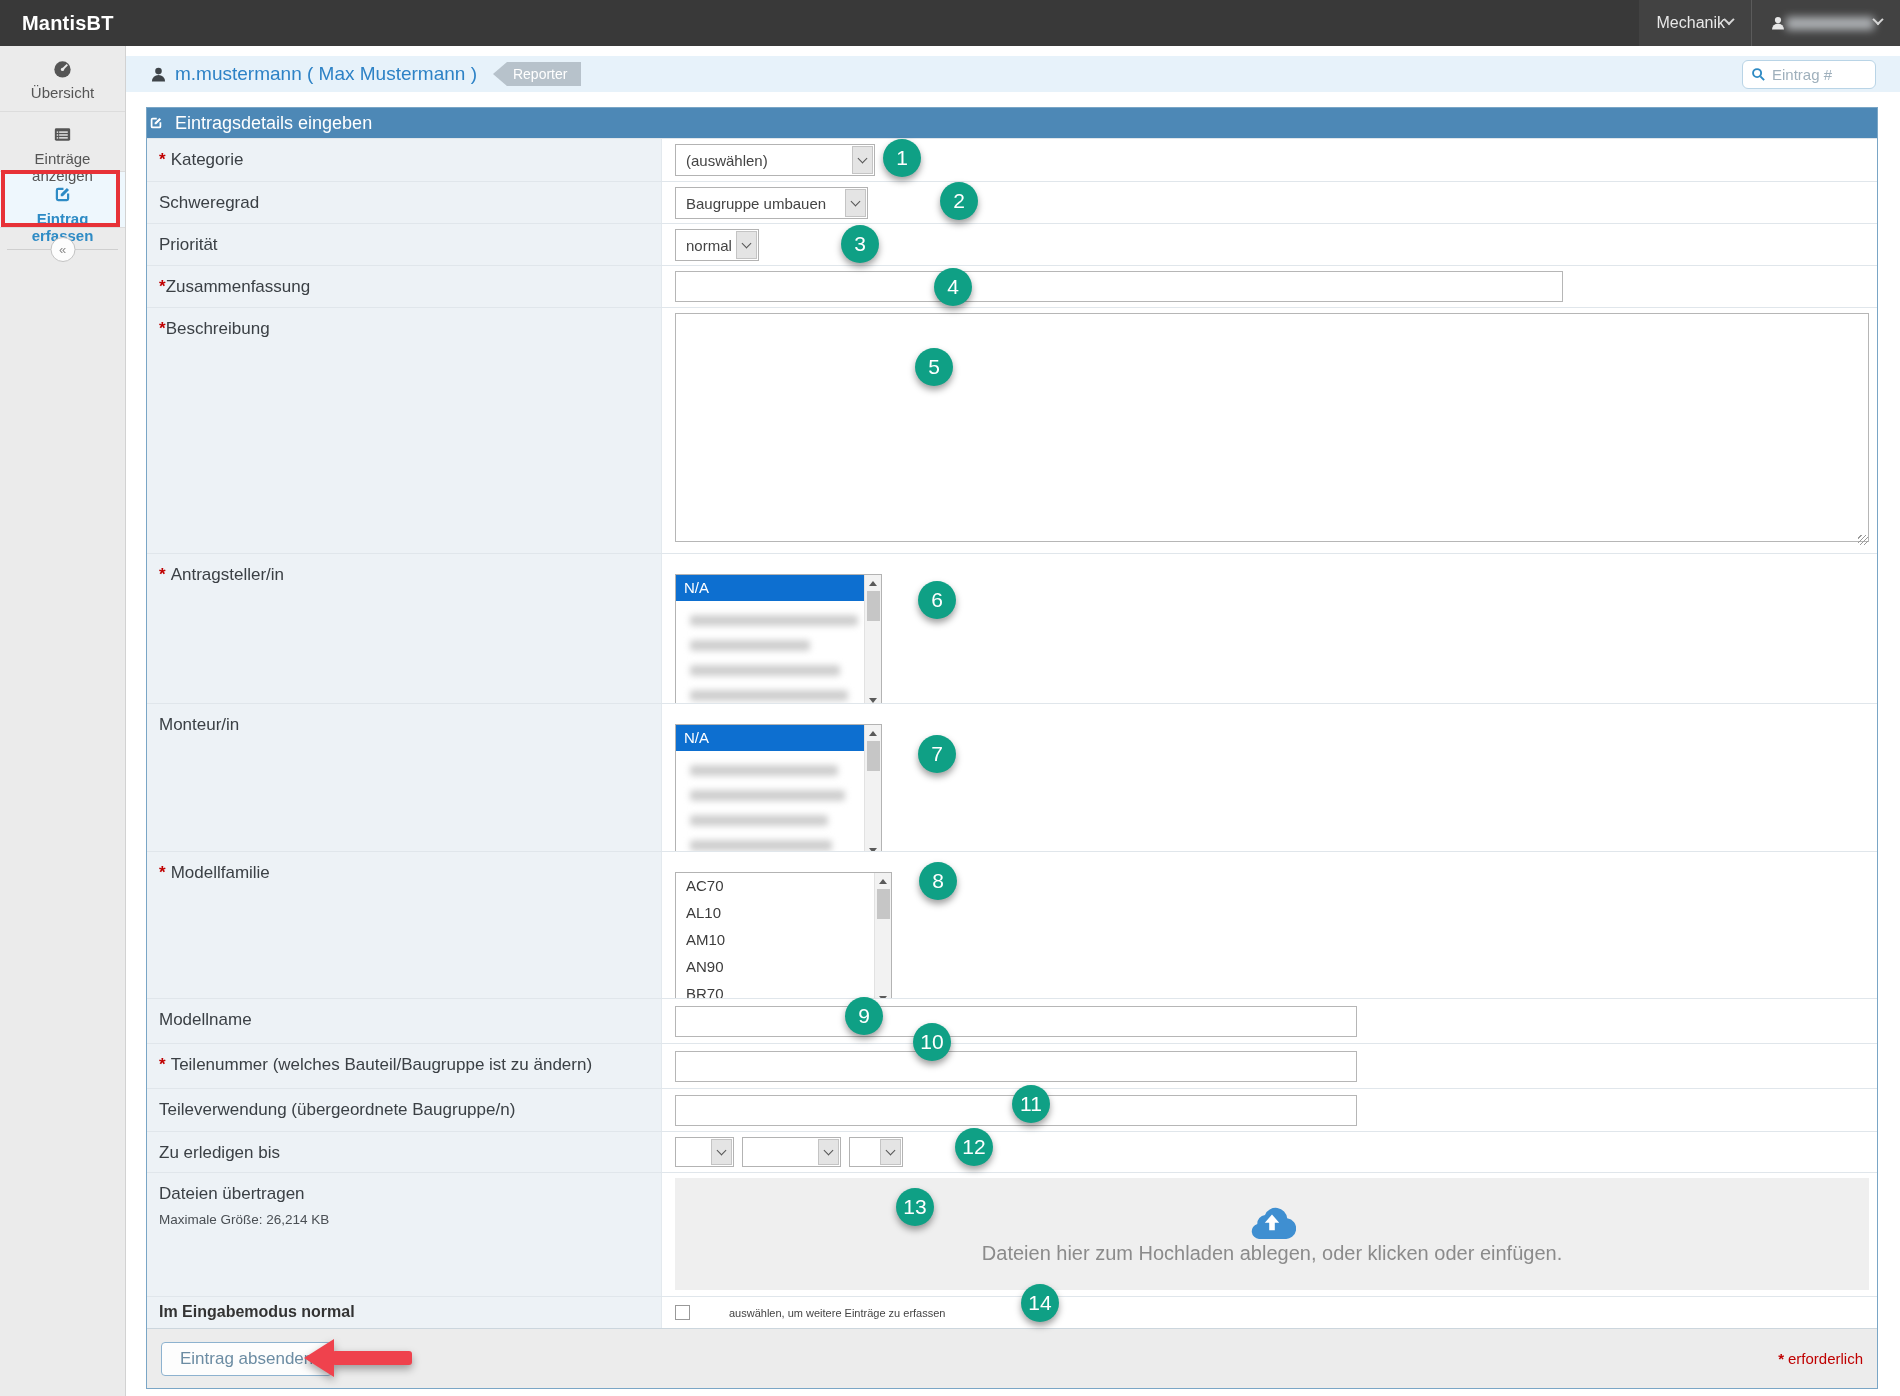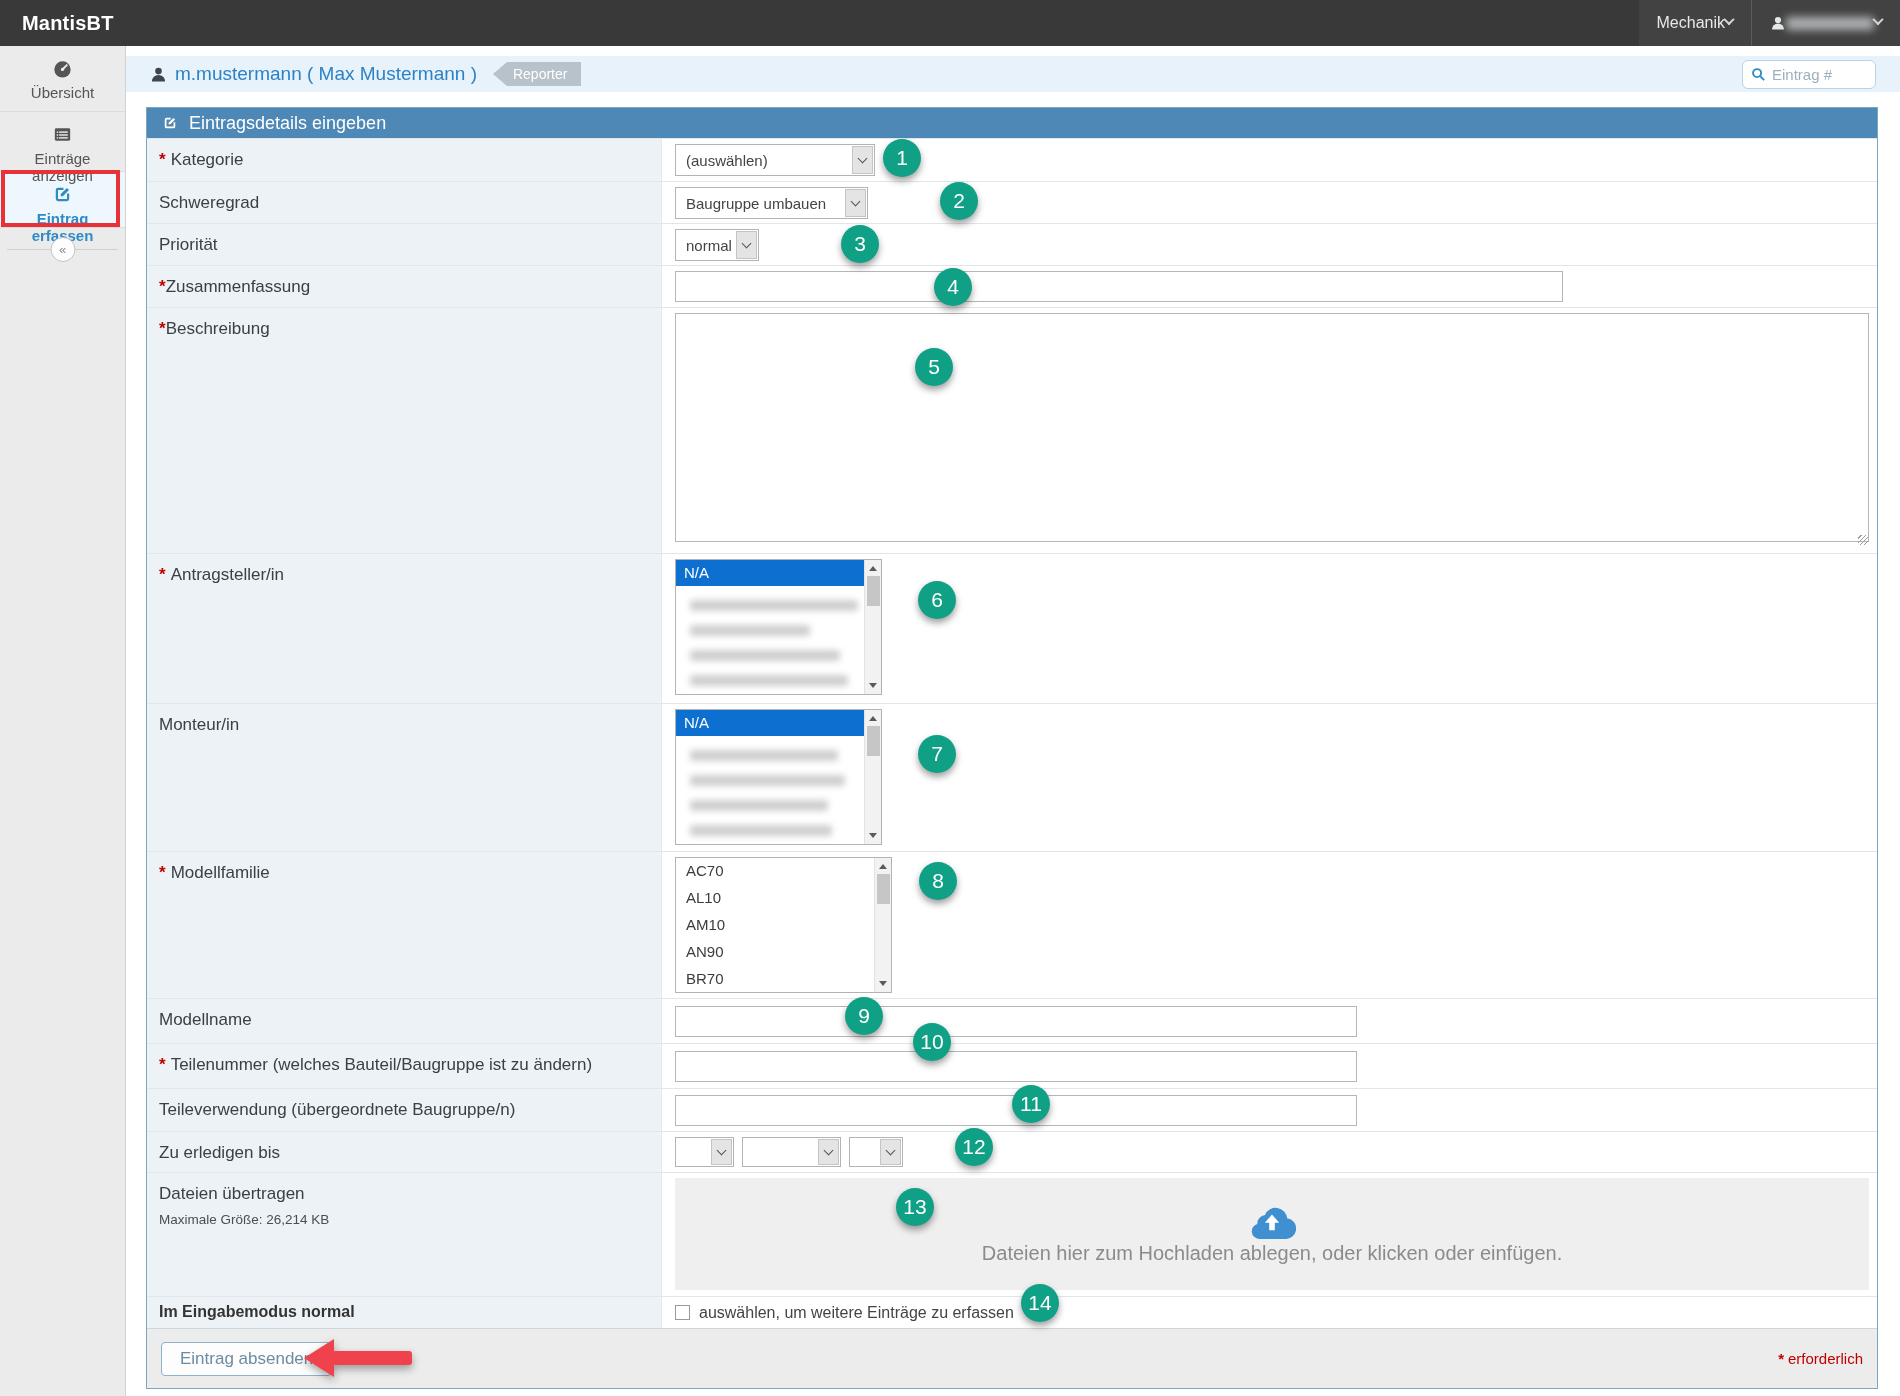--- a/index.html
+++ b/index.html
@@ -42,21 +42,21 @@
            clip-path:polygon(14px 0, 100% 0, 100% 100%, 14px 100%, 0 50%); }
   .searchbox { margin-left:auto; width:134px; height:29px; background:#fff; border:1px solid #b9d4e6;
                border-radius:6px; display:flex; align-items:center; padding:0 8px; gap:6px; }
   .searchbox input { border:none; outline:none; width:90px; font-size:15px; color:#444; background:transparent;
                      font-family:"Liberation Sans", sans-serif; }
   .searchbox input::placeholder { color:#9fb0bc; }
 
   
   .panel { margin:15px 25px 0 20px; border:1px solid #7aa6c6; }
   .ptitle { height:30px; background:#4d88b6; color:#fff; display:flex; align-items:center; gap:10px;
-            padding-left:14px; font-size:18px; }
+            font-size:18px; }
   .row { display:flex; border-top:1px solid #e0e6eb; }
   .row:first-of-type { border-top:none; }
   .lbl { width:515px; flex-shrink:0; background:#edf2f6; border-right:1px solid #e3e9ee;
          padding:11px 8px 0 12px; font-size:17px; color:#3b4045; }
   .val { flex:1; background:#fff; padding:5px 8px 5px 13px; position:relative; overflow:hidden; }
   .val.center { display:flex; align-items:center; }
   .req { color:#c00000; font-weight:bold; margin-right:5px; }
   .req.tight { margin-right:0; }
   .sub-hint { font-size:13.5px; color:#4a4f54; margin-top:8px; }
 
@@ -69,41 +69,41 @@
                    background:repeating-linear-gradient(135deg, transparent 0 2px, #9a9a9a 2px 3px); }
   .sel { display:inline-flex; border:1px solid #b3b3b3; background:#fff; height:32px; font-size:15px;
          color:#444; cursor:pointer; }
   .sel .txt { flex:1; padding:7px 10px 0; white-space:nowrap; overflow:hidden; }
   .sel .btn { width:21px; margin:1px; background:#e4e4e4; border:1px solid #c4c4c4; display:flex;
               align-items:center; justify-content:center; }
   .vchev { width:7px; height:7px; border-right:1.5px solid #555; border-bottom:1.5px solid #555;
            transform:rotate(45deg); margin-top:-3px; }
 
   .listbox { width:207px; height:136px; border:1px solid #b3b3b3; background:#fff; position:relative;
-             font-size:15px; color:#3c3c3c; }
+             font-size:15px; color:#3c3c3c;margin-top:15px; }
   .lb-items { position:absolute; left:0; right:17px; top:0; bottom:0; overflow:hidden; }
   .lb-sel { background:#0d6fd0; color:#fff; height:26px; padding:4px 8px 0; }
   .lb-blur { height:11px; background:#cfcfcf; border-radius:3px; margin:14px 14px 0; filter:blur(3px); }
   .lb-scroll { position:absolute; right:0; top:0; bottom:0; width:17px; background:#f2f2f2;
                border-left:1px solid #e2e2e2; display:flex; flex-direction:column; align-items:center; cursor:pointer; }
   .sb-up, .sb-down { width:0; height:0; border-left:4px solid transparent; border-right:4px solid transparent; }
   .sb-up { border-bottom:5px solid #5a5a5a; margin-top:6px; }
   .sb-down { border-top:5px solid #5a5a5a; margin-top:auto; margin-bottom:6px; }
   .sb-thumb { width:13px; height:30px; background:#c6c6c6; margin-top:5px; }
   .lbf-item { height:27px; padding:4px 10px 0; }
 
   .date-row { display:flex; gap:8px; align-items:center; }
 
   .dropzone { height:112px; background:#efefef; display:flex; flex-direction:column; align-items:center;
               justify-content:center; gap:3px; cursor:pointer; }
   .dz-text { color:#8b8b8b; font-size:20px; }
 
   .cb { width:15px; height:15px; border:1px solid #999; background:#fff; display:inline-block;
         vertical-align:-2px; margin-right:9px; cursor:pointer; flex-shrink:0; }
-  .cb-lab { font-size:16px; color:#444; }
+  .cb-lab { font-size:11px; color:#444;margin-left:30px; }
   .bold-lab { font-weight:bold; font-size:16px; color:#333; }
 
   
   .pfooter { height:60px; background:#ececec; border-top:1px solid #ccd6dd; display:flex; align-items:center;
              padding:0 14px; position:relative; }
   .submit-btn { height:34px; padding:0 18px; background:#fdfdfd; border:1px solid #8db2cf; border-radius:4px;
                 color:#6c8ca3; font-size:17px; font-family:"Liberation Sans", sans-serif; cursor:pointer; }
   .req-note { margin-left:auto; color:#bf0000; font-size:15px; }
   .req-note .req { margin-right:4px; }
 

